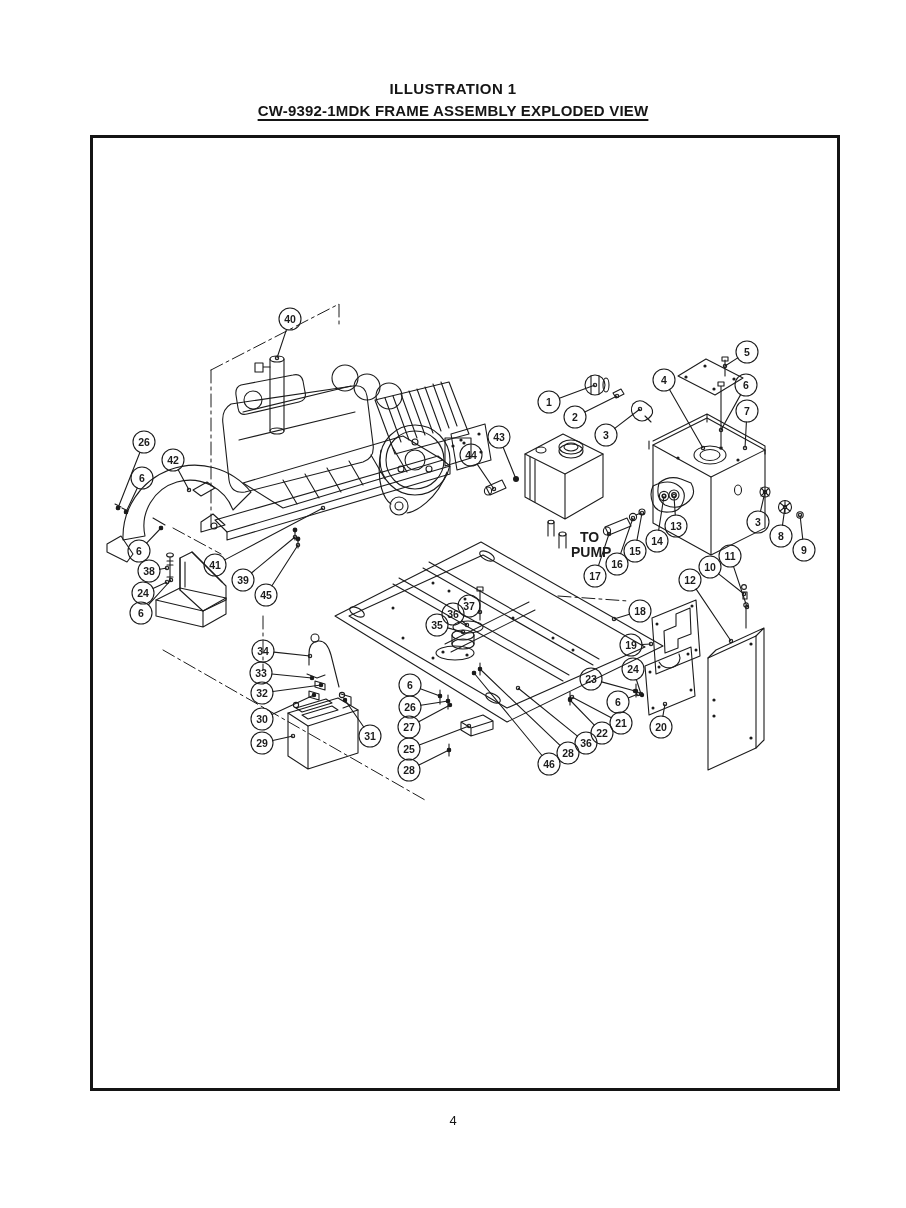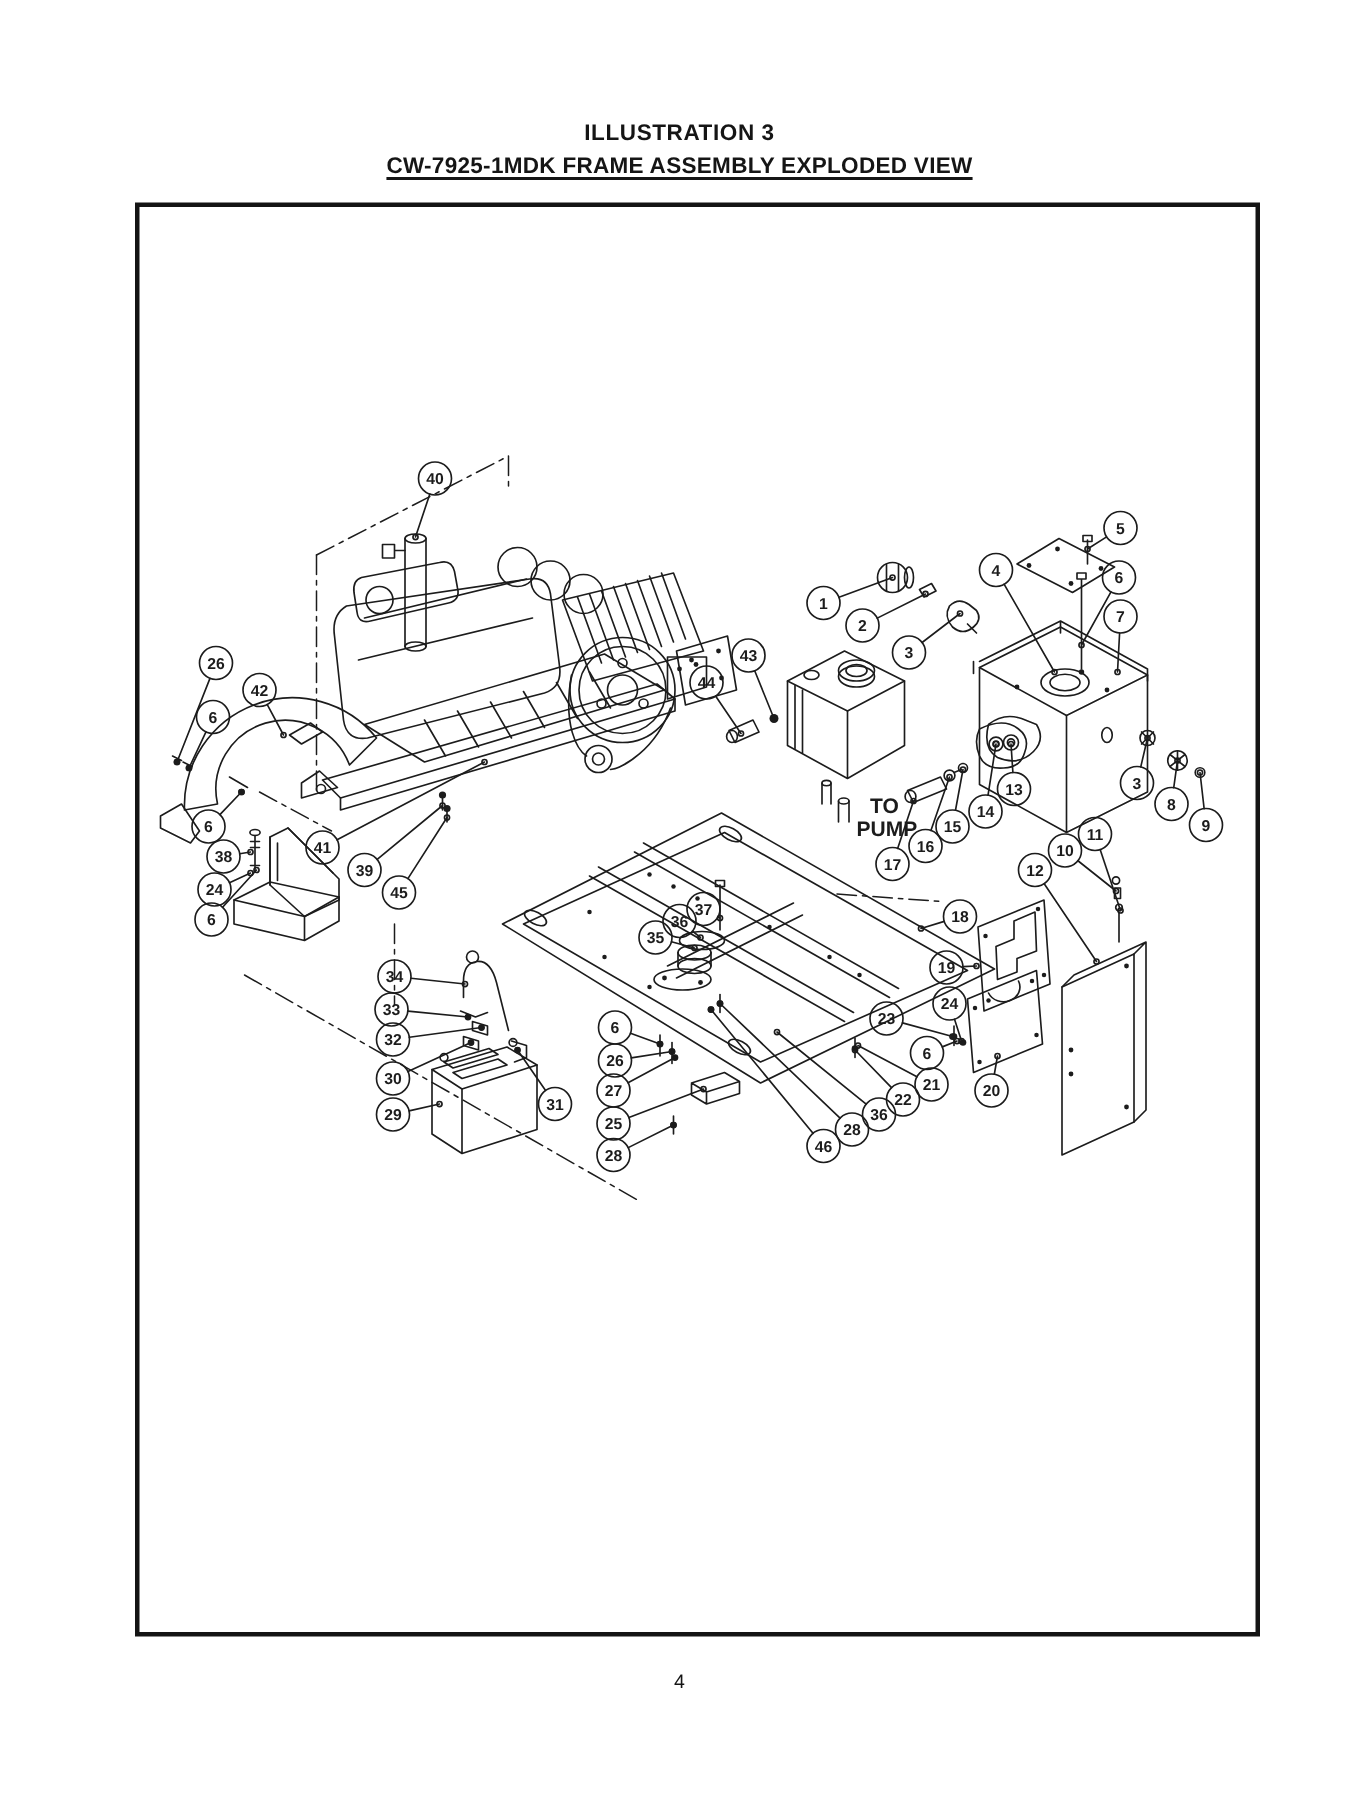--- a/index.html
+++ b/index.html
@@ -22,22 +22,22 @@
     fill:none;stroke:#1c1c1c;stroke-width:1.1;stroke-linecap:round;stroke-linejoin:round;
   }
   .art .fill{fill:#1c1c1c;stroke:none;}
   .art .phantom{stroke-dasharray:13 4 3 4;stroke-width:1;}
   .art text{stroke:none;fill:#1c1c1c;}
 </style>
 </head>
 <body>
 
 <div class="titles">
-  <div class="title-main">ILLUSTRATION 3</div>
-  <div class="title-sub">CW-7925-1MDK FRAME ASSEMBLY EXPLODED VIEW</div>
+  <div class="title-main">ILLUSTRATION 1</div>
+  <div class="title-sub">CW-9392-1MDK FRAME ASSEMBLY EXPLODED VIEW</div>
 </div>
 
 <div class="frame-box">
 <svg class="art" viewBox="0 0 744 950">
 
   <g>
     <path class="phantom" d="M118,232 L118,392"></path>
     <path class="phantom" d="M118,232 L246,166 L246,188"></path>
     <path class="phantom" d="M80,390 L128,416"></path>
     <path class="phantom" d="M70,512 L332,662"></path>

